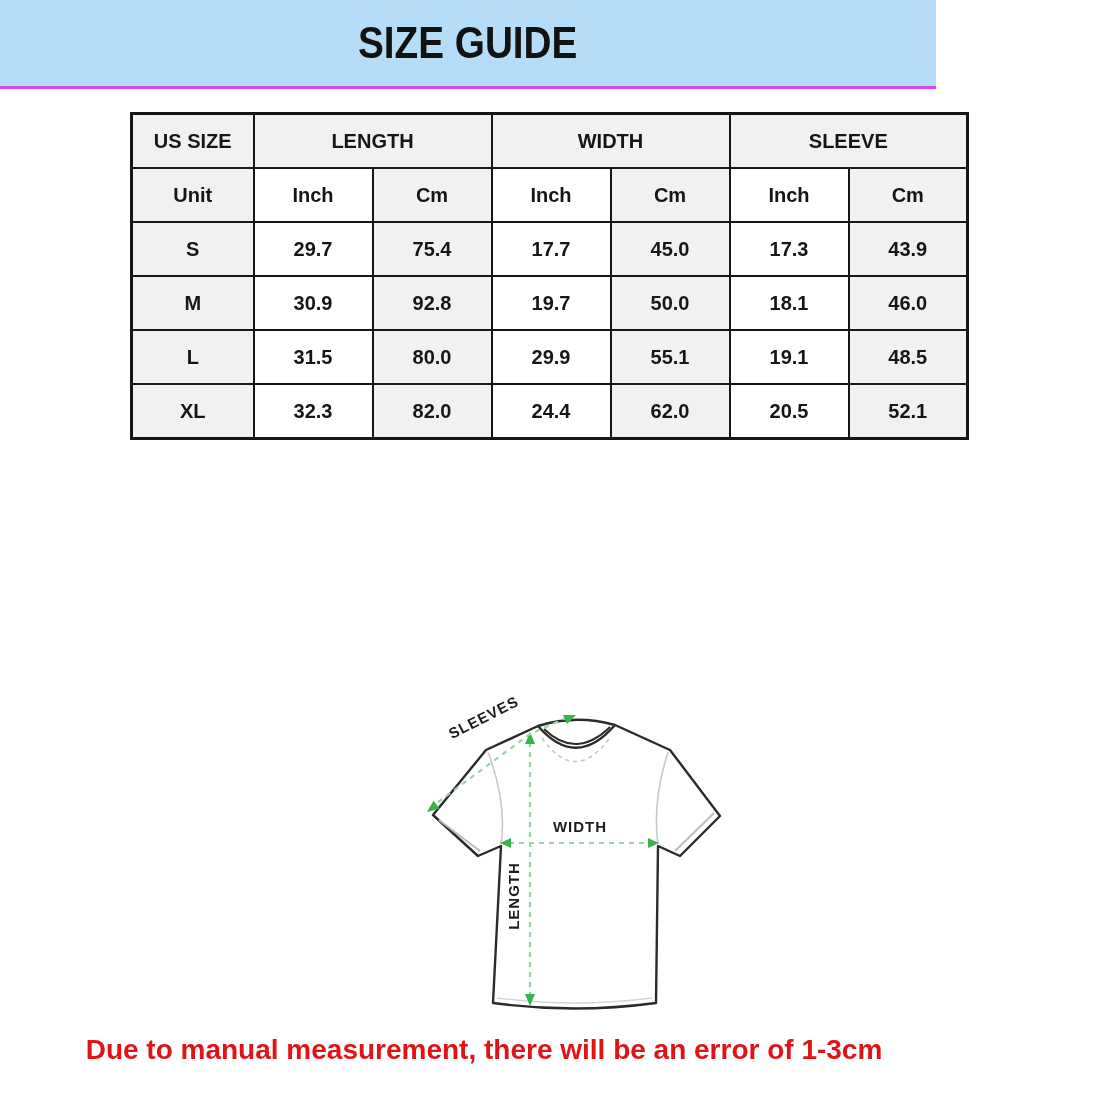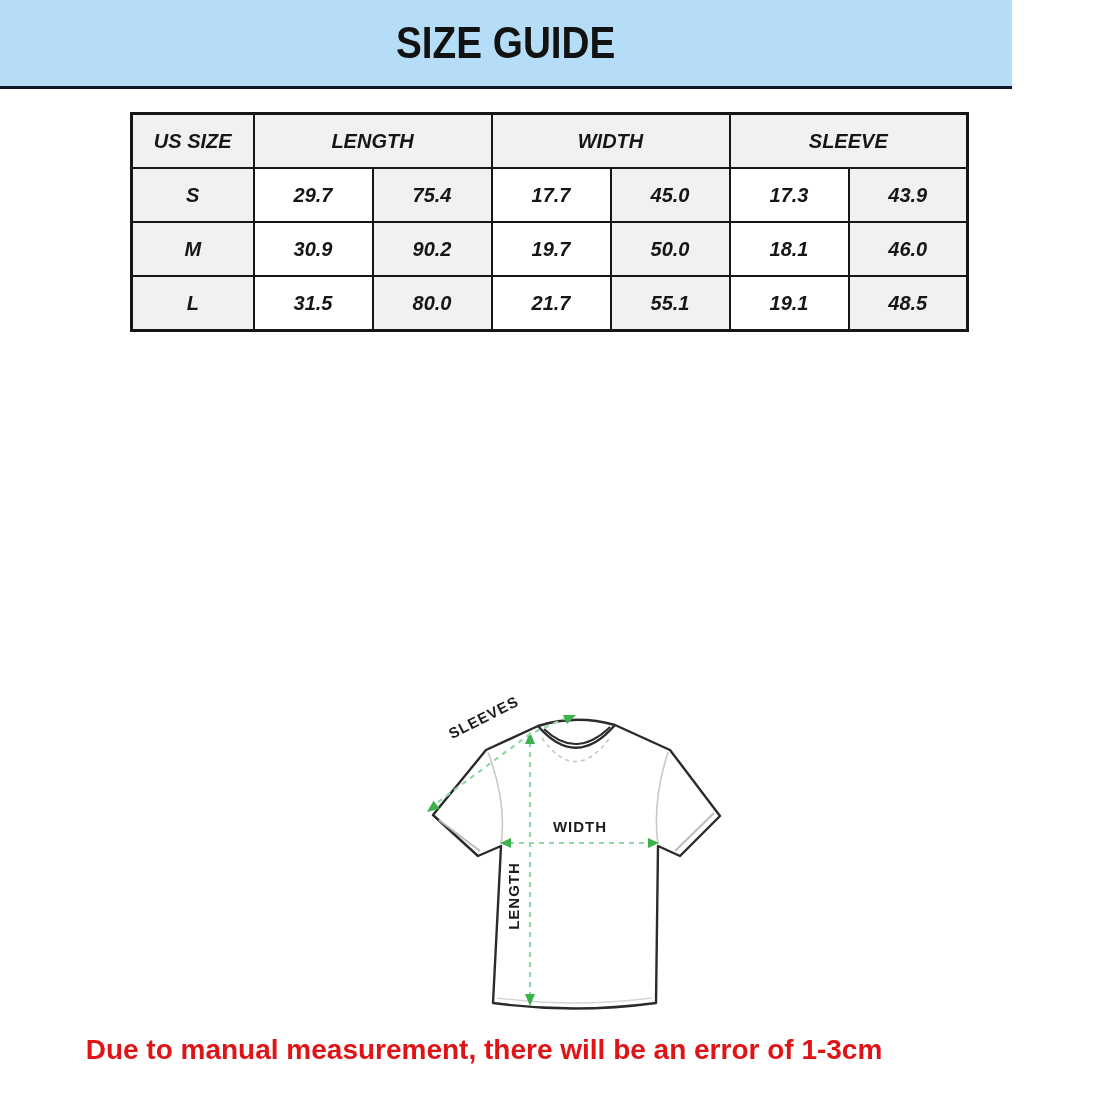--- a/index.html
+++ b/index.html
@@ -3,35 +3,34 @@
 <meta charset="utf-8">
 <style>
   html,body{margin:0;padding:0;}
   body{
     width:1100px;height:1100px;position:relative;background:#ffffff;
     font-family:"Liberation Sans","DejaVu Sans",sans-serif;
     -webkit-font-smoothing:antialiased;overflow:hidden;
   }
   
   .banner{
-    position:absolute;left:0;top:0;width:1012px;height:86px;
+    position:absolute;left:0;top:0;width:936px;height:86px;
     background:var(--banner-bg,#b5ddf8);
-    border-bottom:3px solid #0f172a;
+    border-bottom:3px solid #d946ef;
     display:flex;align-items:center;justify-content:center;
   }
   .banner-title{
     font-size:44px;font-weight:bold;color:#121212;letter-spacing:0px;
     transform:scaleX(.88);white-space:nowrap;
   }
   
   .size-table-wrap{position:absolute;left:130px;top:112px;}
   table.size-table{
     border-collapse:collapse;table-layout:fixed;width:836px;
     border:3px solid var(--border,#161616);
-    font-style:italic;
   }
   .size-table th,.size-table td{
     border:2px solid var(--border,#161616);
     height:52px;text-align:center;vertical-align:middle;
     font-size:20px;font-weight:bold;color:#161616;
     background:#ffffff;padding:0;
   }
   .size-table .shade{background:var(--cell-shaded,#f1f1f1);}
   
   .diagram{position:absolute;left:408px;top:688px;width:392px;height:344px;}
@@ -64,45 +63,63 @@
         <col style="width:119px">
     </colgroup>
     <tbody>
       <tr>
         <th class="shade">US SIZE</th>
         <th class="shade" colspan="2">LENGTH</th>
         <th class="shade" colspan="2">WIDTH</th>
         <th class="shade" colspan="2">SLEEVE</th>
       </tr>
       <tr>
+        <th class="shade">Unit</th>
+        <td>Inch</td>
+        <td class="shade">Cm</td>
+        <td>Inch</td>
+        <td class="shade">Cm</td>
+        <td>Inch</td>
+        <td class="shade">Cm</td>
+      </tr>
+      <tr>
         <th class="shade">S</th>
         <td>29.7</td>
         <td class="shade">75.4</td>
         <td>17.7</td>
         <td class="shade">45.0</td>
         <td>17.3</td>
         <td class="shade">43.9</td>
       </tr>
       <tr>
         <th class="shade">M</th>
         <td>30.9</td>
-        <td class="shade">90.2</td>
+        <td class="shade">92.8</td>
         <td>19.7</td>
         <td class="shade">50.0</td>
         <td>18.1</td>
         <td class="shade">46.0</td>
       </tr>
       <tr>
         <th class="shade">L</th>
         <td>31.5</td>
         <td class="shade">80.0</td>
-        <td>21.7</td>
+        <td>29.9</td>
         <td class="shade">55.1</td>
         <td>19.1</td>
         <td class="shade">48.5</td>
+      </tr>
+      <tr>
+        <th class="shade">XL</th>
+        <td>32.3</td>
+        <td class="shade">82.0</td>
+        <td>24.4</td>
+        <td class="shade">62.0</td>
+        <td>20.5</td>
+        <td class="shade">52.1</td>
       </tr>
     </tbody>
   </table>
 </div>
 
 <svg class="diagram" viewBox="0 0 392 344">
 
   <path d="M130,38 L78,62 L25,127 L70,168 L93,158 L85,315 Q166,326 248,315 L250,158 L272,168 L312,128 L262,62 L207,37 Q168,26 130,38 Z" fill="#ffffff" stroke="#2b2b2b" stroke-width="2.4" stroke-linejoin="round"></path>
 
   <path d="M80,64 Q99,115 93,156" fill="none" stroke="#c9c9c9" stroke-width="1.6"></path>

